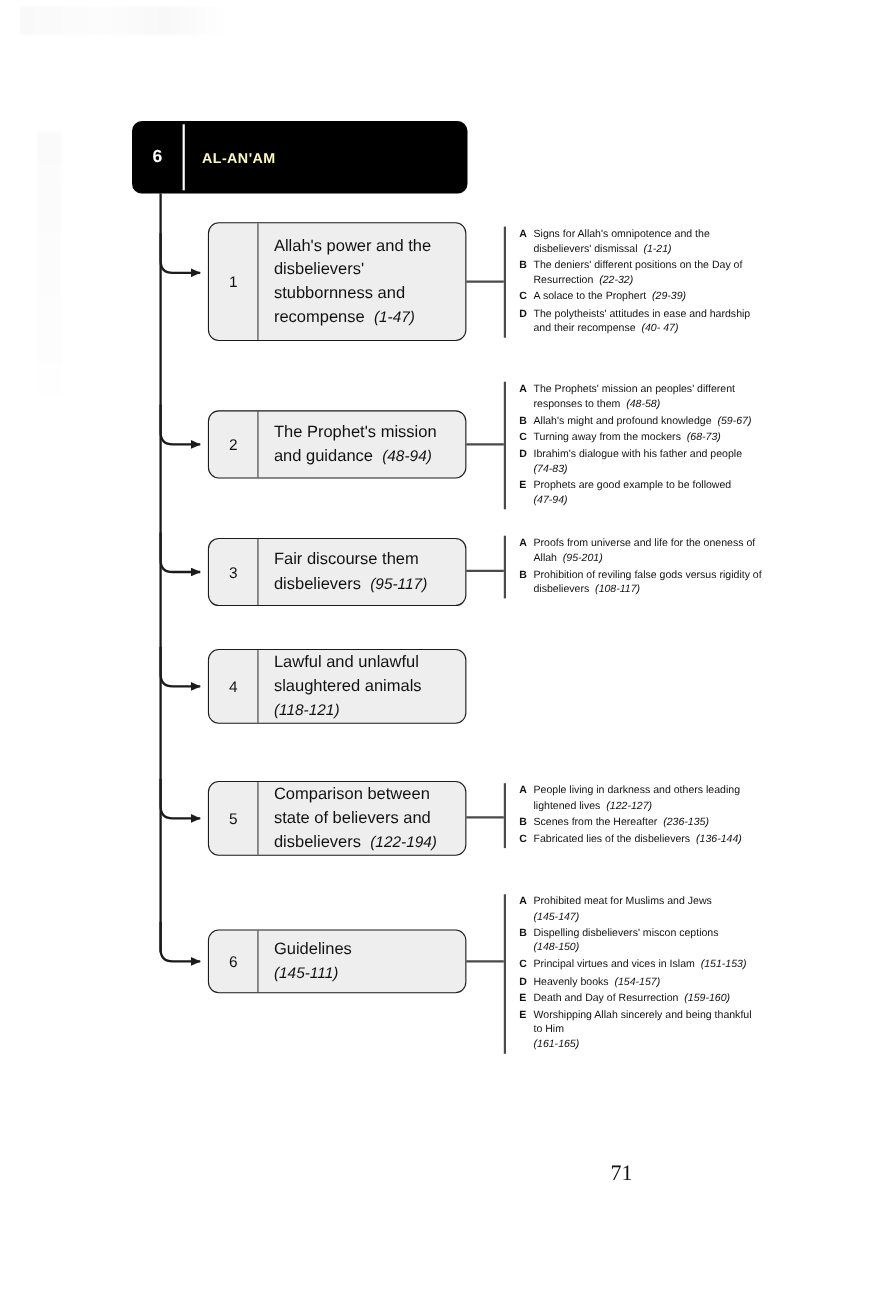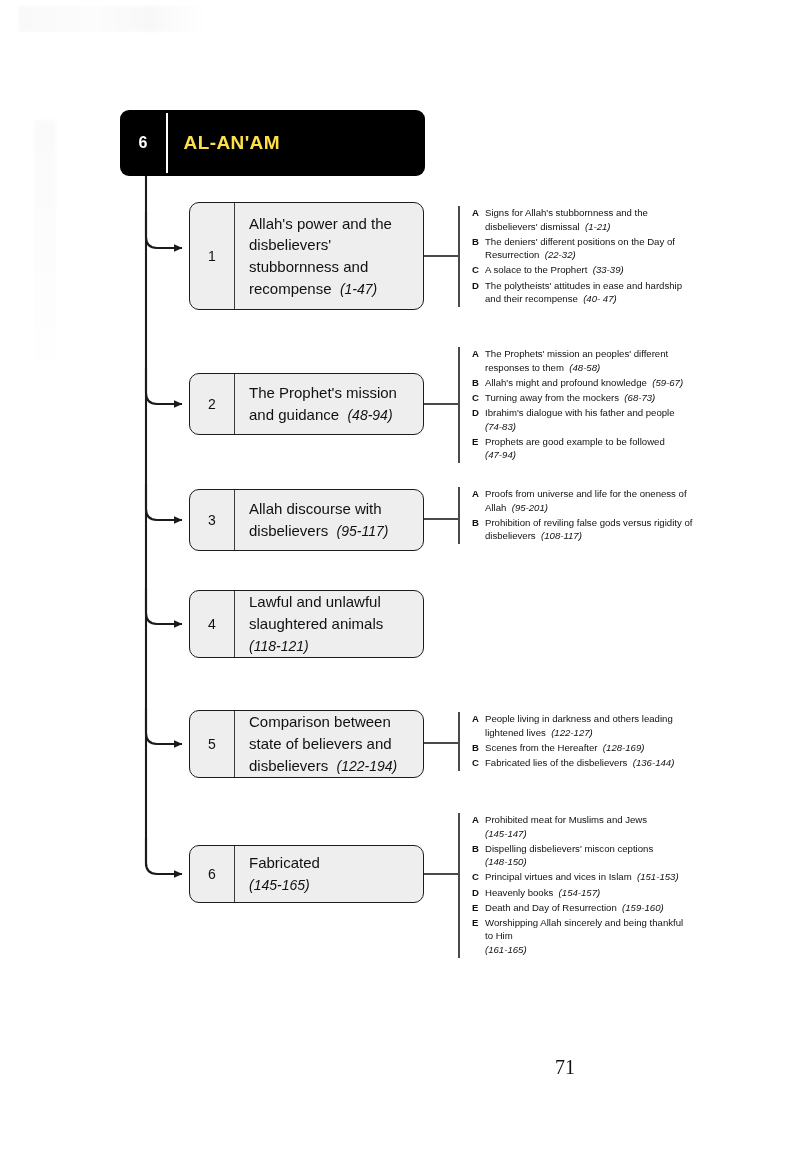--- a/index.html
+++ b/index.html
@@ -40,22 +40,22 @@
     width:46px;flex:0 0 46px;
     color:#ffffff;
     font-size:16px;font-weight:bold;
     text-align:center;
     line-height:1;
   }
   .header-divider{
     width:1.6px;align-self:stretch;background:#ffffff;margin:3px 0;
   }
   .header-title{
-    color:#fde047;
-    font-size:19px;font-weight:bold;
+    color:#fef9c3;
+    font-size:13px;font-weight:bold;
     letter-spacing:.4px;
     padding-left:16px;
   }
 
   
   .wires{position:absolute;left:0;top:0;width:800px;height:1172px;pointer-events:none;}
 
   
   .sec-box{
     position:absolute;
@@ -155,29 +155,29 @@
 
   <div class="sec-box" style="left:189px;top:202px;width:235px;height:108px;">
     <div class="sec-num">1</div>
     <div class="sec-title">
       <span><span>Allah's power and the disbelievers' stubbornness and recompense</span>&nbsp;&nbsp;<span class="rng">(1-47)</span></span>
     </div>
   </div>
   <div class="sub-list" style="left:458px;top:206px;width:235px;">
     <div class="sub-row">
       <span class="sub-letter">A</span>
-      <span class="sub-text"><span>Signs for Allah's stubbornness and the disbelievers' dismissal</span>&nbsp;&nbsp;<span class="rng">(1-21)</span></span>
+      <span class="sub-text"><span>Signs for Allah's omnipotence and the disbelievers' dismissal</span>&nbsp;&nbsp;<span class="rng">(1-21)</span></span>
     </div>
     <div class="sub-row">
       <span class="sub-letter">B</span>
       <span class="sub-text"><span>The deniers' different positions on the Day of Resurrection</span>&nbsp;&nbsp;<span class="rng">(22-32)</span></span>
     </div>
     <div class="sub-row">
       <span class="sub-letter">C</span>
-      <span class="sub-text"><span>A solace to the Prophert</span>&nbsp;&nbsp;<span class="rng">(33-39)</span></span>
+      <span class="sub-text"><span>A solace to the Prophert</span>&nbsp;&nbsp;<span class="rng">(29-39)</span></span>
     </div>
     <div class="sub-row">
       <span class="sub-letter">D</span>
       <span class="sub-text"><span>The polytheists' attitudes in ease and hardship and their recompense</span>&nbsp;&nbsp;<span class="rng">(40- 47)</span></span>
     </div>
   </div>
 
   <div class="sec-box" style="left:189px;top:373px;width:235px;height:62px;">
     <div class="sec-num">2</div>
     <div class="sec-title">
@@ -203,21 +203,21 @@
     </div>
     <div class="sub-row">
       <span class="sub-letter">E</span>
       <span class="sub-text"><span>Prophets are good example to be followed</span><br><span class="rng">(47-94)</span></span>
     </div>
   </div>
 
   <div class="sec-box" style="left:189px;top:489px;width:235px;height:62px;">
     <div class="sec-num">3</div>
     <div class="sec-title">
-      <span><span>Allah discourse with disbelievers</span>&nbsp;&nbsp;<span class="rng">(95-117)</span></span>
+      <span><span>Fair discourse them disbelievers</span>&nbsp;&nbsp;<span class="rng">(95-117)</span></span>
     </div>
   </div>
   <div class="sub-list" style="left:458px;top:487px;width:235px;">
     <div class="sub-row">
       <span class="sub-letter">A</span>
       <span class="sub-text"><span>Proofs from universe and life for the oneness of Allah</span>&nbsp;&nbsp;<span class="rng">(95-201)</span></span>
     </div>
     <div class="sub-row">
       <span class="sub-letter">B</span>
       <span class="sub-text"><span>Prohibition of reviling false gods versus rigidity of disbelievers</span>&nbsp;&nbsp;<span class="rng">(108-117)</span></span>
@@ -237,32 +237,32 @@
       <span><span>Comparison between state of believers and disbelievers</span>&nbsp;&nbsp;<span class="rng">(122-194)</span></span>
     </div>
   </div>
   <div class="sub-list" style="left:458px;top:712px;width:235px;">
     <div class="sub-row">
       <span class="sub-letter">A</span>
       <span class="sub-text"><span>People living in darkness and others leading lightened lives</span>&nbsp;&nbsp;<span class="rng">(122-127)</span></span>
     </div>
     <div class="sub-row">
       <span class="sub-letter">B</span>
-      <span class="sub-text"><span>Scenes from the Hereafter</span>&nbsp;&nbsp;<span class="rng">(128-169)</span></span>
+      <span class="sub-text"><span>Scenes from the Hereafter</span>&nbsp;&nbsp;<span class="rng">(236-135)</span></span>
     </div>
     <div class="sub-row">
       <span class="sub-letter">C</span>
       <span class="sub-text"><span>Fabricated lies of the disbelievers</span>&nbsp;&nbsp;<span class="rng">(136-144)</span></span>
     </div>
   </div>
 
   <div class="sec-box" style="left:189px;top:845px;width:235px;height:58px;">
     <div class="sec-num">6</div>
     <div class="sec-title">
-      <span><span>Fabricated</span><br><span class="rng">(145-165)</span></span>
+      <span><span>Guidelines</span><br><span class="rng">(145-111)</span></span>
     </div>
   </div>
   <div class="sub-list" style="left:458px;top:813px;width:235px;">
     <div class="sub-row">
       <span class="sub-letter">A</span>
       <span class="sub-text"><span>Prohibited meat for Muslims and Jews</span><br><span class="rng">(145-147)</span></span>
     </div>
     <div class="sub-row">
       <span class="sub-letter">B</span>
       <span class="sub-text"><span>Dispelling disbelievers' miscon ceptions</span><br><span class="rng">(148-150)</span></span>

